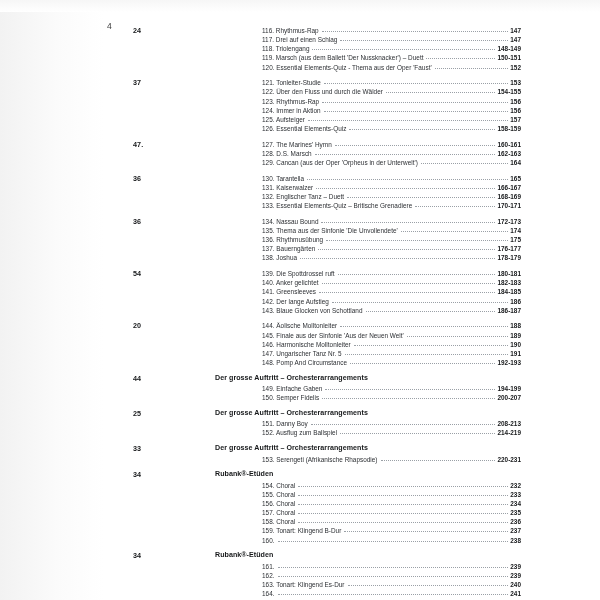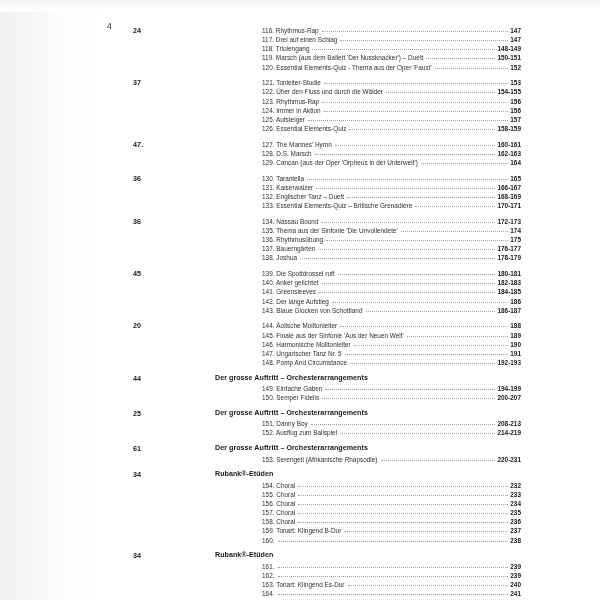--- a/index.html
+++ b/index.html
@@ -286,21 +286,21 @@
             <div class="entry">
               <span class="t">138. Joshua</span>
               <span class="leader"></span>
               <span class="pg">178-179</span>
             </div>
           </div>
         </div>
       </div>
       <div class="group">
         <div class="group-head">
-          <div class="chap">45</div>
+          <div class="chap">54</div>
           <div class="group-body">
             <div class="entry">
               <span class="t">139. Die Spottdrossel ruft</span>
               <span class="leader"></span>
               <span class="pg">180-181</span>
             </div>
             <div class="entry">
               <span class="t">140. Anker gelichtet</span>
               <span class="leader"></span>
               <span class="pg">182-183</span>
@@ -386,21 +386,21 @@
             <div class="entry">
               <span class="t">152. Ausflug zum Ballspiel</span>
               <span class="leader"></span>
               <span class="pg">214-219</span>
             </div>
           </div>
         </div>
       </div>
       <div class="group has-sec">
         <div class="group-head">
-          <div class="chap">61</div>
+          <div class="chap">33</div>
           <div class="group-body">
             <div class="sec-title">Der grosse Auftritt – Orchesterarrangements</div>
             <div class="entry">
               <span class="t">153. Serengeti (Afrikanische Rhapsodie)</span>
               <span class="leader"></span>
               <span class="pg">220-231</span>
             </div>
           </div>
         </div>
       </div>

